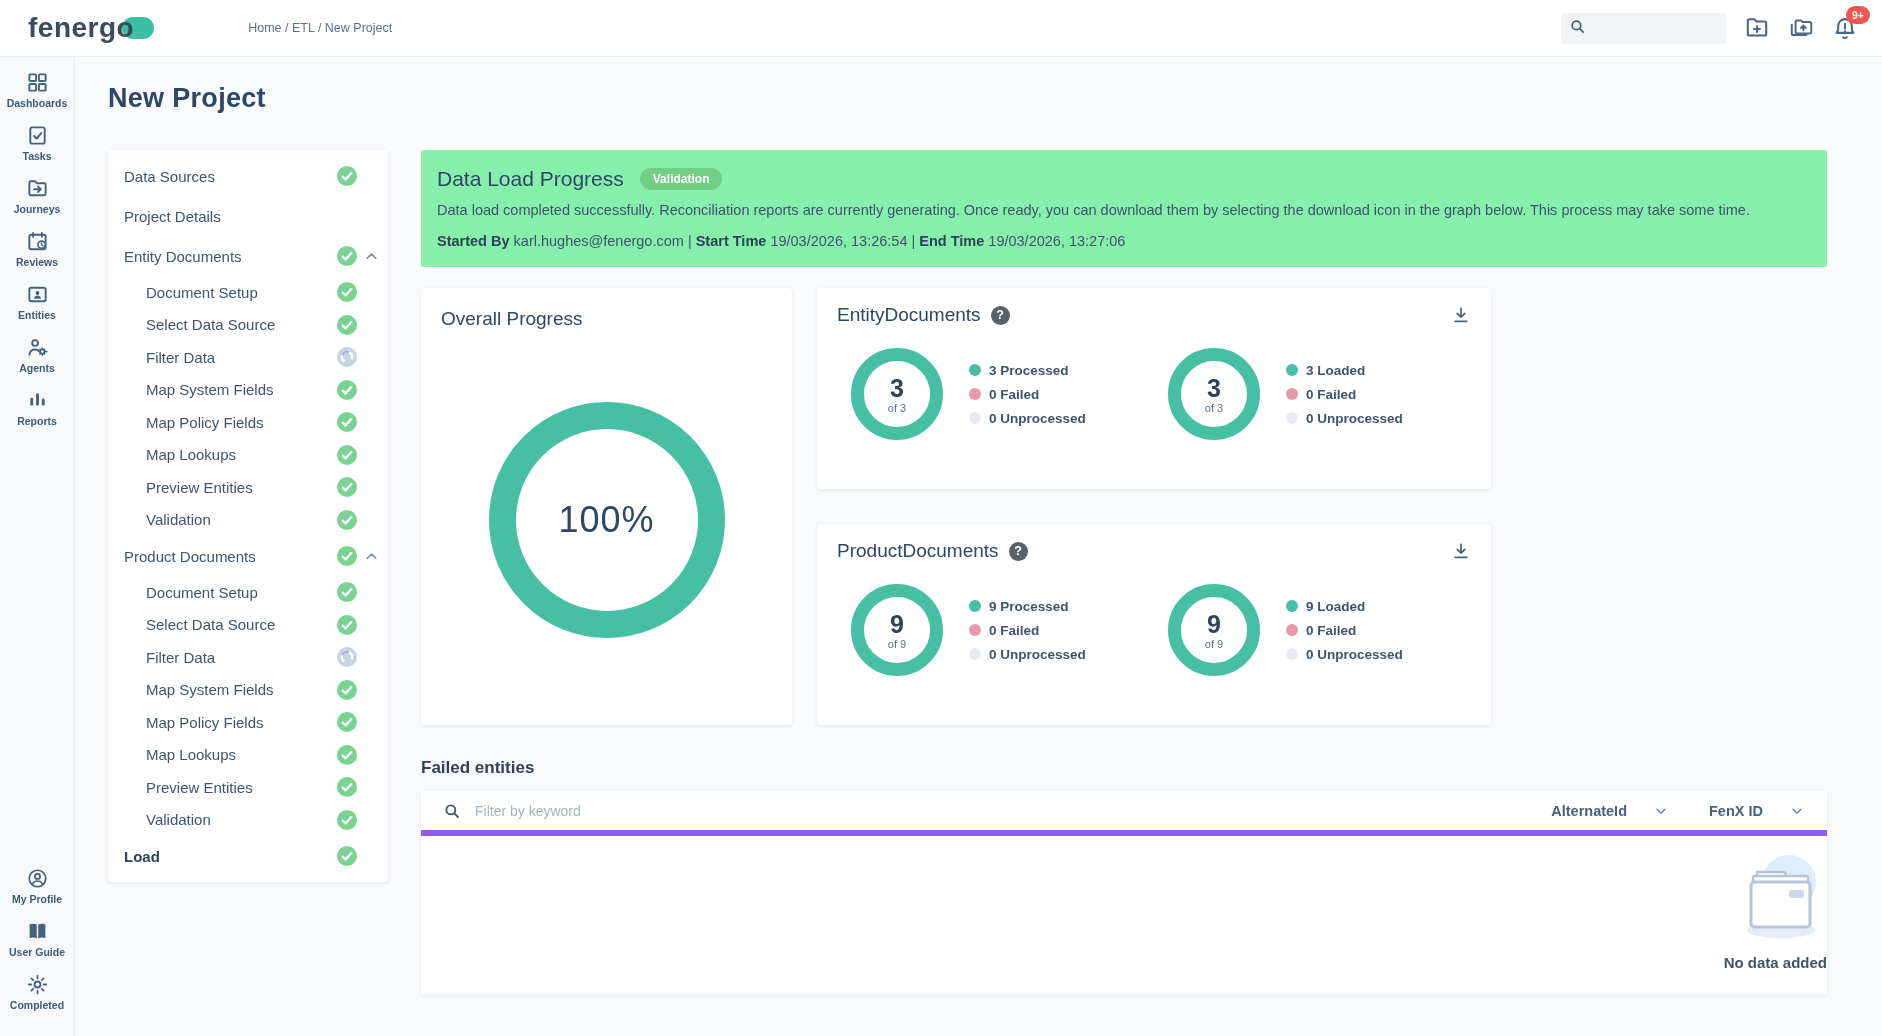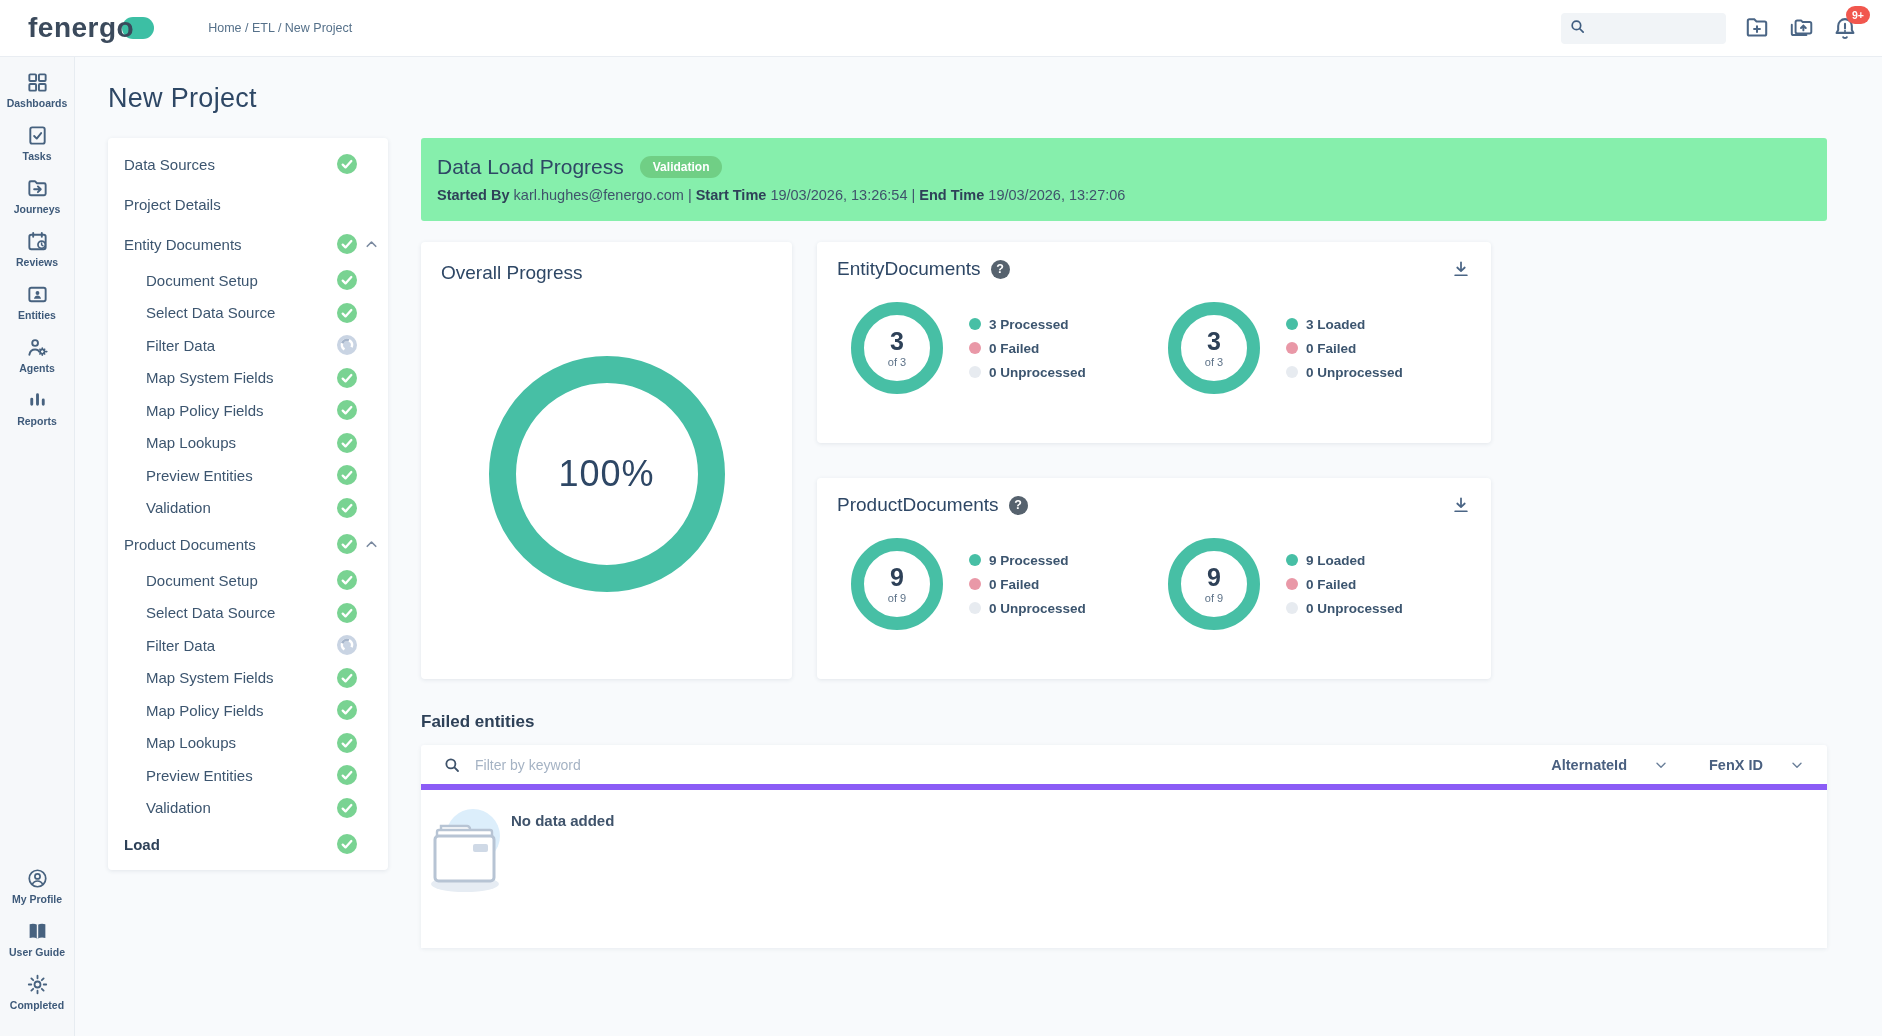--- a/index.html
+++ b/index.html
@@ -1,21 +1,21 @@
 <!DOCTYPE html>
 <html><head>
 <meta charset="utf-8">
 <style>
   * { margin:0; padding:0; box-sizing:border-box; }
   html,body { width:1882px; height:1036px; overflow:hidden;
     font-family:"Liberation Sans", sans-serif; background:#f8fafc; color:#3c556f; }
 
   
   .topbar { height:57px; background:#fff; display:flex; align-items:center;
-    border-bottom:1px solid #e9edf2; padding:0 24px 0 28px; position:relative; z-index:5; }
+    border-bottom:1px solid #e9edf2; padding:0 24px 0 28px; position:relative; z-index:5;gap:40px; }
   .logo { position:relative; font-size:28px; font-weight:700; color:#3b4a5c;
     letter-spacing:.5px; line-height:1; padding-right:18px; }
   .logo-pill { position:absolute; right:-2px; top:3px; width:32px; height:22px;
     border-radius:11px; background:#3cbfa4; z-index:0; }
   .logo-text { position:relative; z-index:1; }
   .breadcrumb { margin-left:56px; font-size:12.5px; color:#56718a; }
   .topbar-right { margin-left:auto; display:flex; align-items:center; gap:18px; }
   .searchbox { width:165px; height:31px; background:#f1f4f7; border-radius:4px;
     display:flex; align-items:center; padding:0 8px; gap:6px; }
   .searchbox svg { width:17px; height:17px; color:#3f5d80; }
@@ -33,22 +33,22 @@
     display:flex; flex-direction:column; align-items:center; padding:14px 0 10px; }
   .side-item { display:flex; flex-direction:column; align-items:center; gap:3px;
     margin-bottom:15px; cursor:pointer; width:100%; }
   .side-item .s-icon { width:23px; height:23px; color:#47627f; }
   .side-item .s-icon svg { width:100%; height:100%; }
   .side-item .s-label { font-size:10.5px; font-weight:600; color:#3e5a7a; }
   .side-spacer { margin-top:auto; }
 
   
   .main { flex:1; padding:26px 55px 0 33px; overflow:hidden; }
-  .page-title { font-size:27px; font-weight:400; color:#2e4765; letter-spacing:.3px;
-    margin-bottom:24px; }
+  .page-title { font-size:27px; font-weight:700; color:#2e4765; letter-spacing:.3px;
+    margin-bottom:36px; }
   .content-row { display:flex; gap:33px; align-items:flex-start; }
 
   
   .steps-card { width:280px; flex-shrink:0; background:#fff; border-radius:4px;
     box-shadow:0 1px 4px rgba(40,60,90,.10); padding:6px 0; }
   .step-row { display:flex; align-items:center; height:40px; padding:0 8px 0 16px;
     font-size:15px; color:#3c556f; cursor:pointer; }
   .step-row.lvl1 { height:32.5px; padding-left:38px; }
   .step-row.bold .step-label { font-weight:700; color:#2e4158; }
   .step-label { flex:1; white-space:nowrap; overflow:hidden; }
@@ -106,21 +106,21 @@
     border-bottom:6px solid #8b5cf6; gap:14px; }
   .filter-row .f-search { width:18px; height:18px; color:#3f536b; flex-shrink:0; }
   .filter-row .f-search svg { width:100%; height:100%; }
   .filter-input { flex:1; border:none; outline:none; font-size:14px; color:#3c556f;
     font-family:inherit; background:transparent; }
   .filter-input::placeholder { color:#a5b3c4; }
   .dropdown { display:flex; align-items:center; gap:26px; font-size:14.5px; color:#4a6080;
     cursor:pointer; margin-left:26px;font-weight:bold; }
   .dropdown .dd-chev { width:16px; height:16px; color:#6a7f99; }
   .dropdown .dd-chev svg { width:100%; height:100%; }
-  .empty-body { height:158px; display:flex; align-items:flex-start;
+  .empty-body { height:158px; display:flex; flex-direction:column; align-items:flex-end;
     padding-top:14px; }
   .empty-text { font-size:15px; font-weight:700; color:#3f536b; margin-top:8px; }
 </style>
 </head>
 <body>
 
 <header class="topbar">
   <div class="logo">
     <span class="logo-pill"></span>
     <span class="logo-text">fenergo</span>
@@ -479,20 +479,21 @@
             <span class="step-chevron"></span>
           </div>
         </section>
 
       <div class="right-col">
         <section class="progress-panel">
           <div class="pp-titlerow">
             <span class="pp-title">Data Load Progress</span>
             <span class="badge">Validation</span>
           </div>
+          <div class="pp-desc">Data load completed successfully. Reconciliation reports are currently generating. Once ready, you can download them by selecting the download icon in the graph below. This process may take some time.</div>
           <div class="pp-meta" id="pp-meta"><b>Started By </b><span>karl.hughes@fenergo.com</span> |  <b>Start Time </b><span>19/03/2026, 13:26:54</span> |  <b>End Time </b><span>19/03/2026, 13:27:06</span></div>
         </section>
 
         <div class="cards-row">
           <section class="overall-card">
             <div class="overall-title">Overall Progress</div>
             <div class="big-donut">
               <span class="pct">100%</span>
             </div>
           </section>

